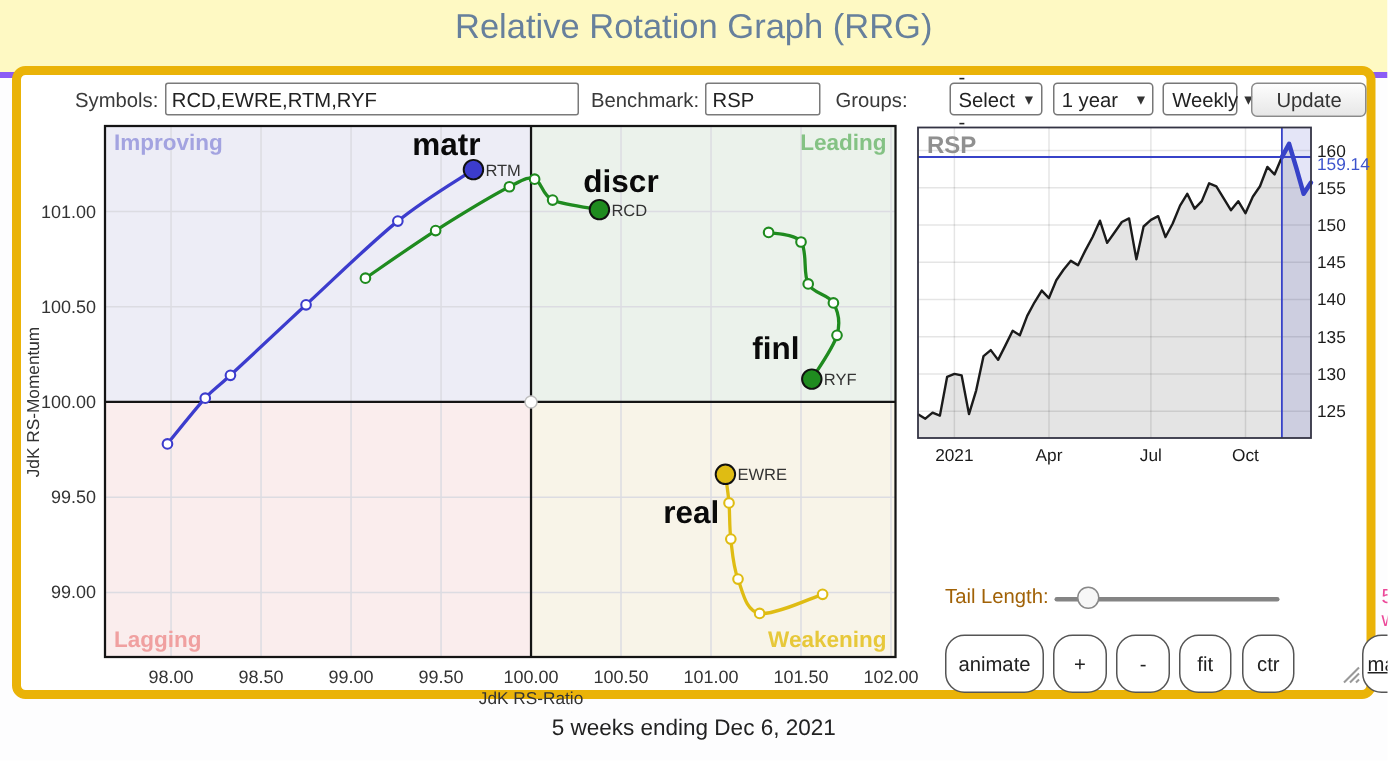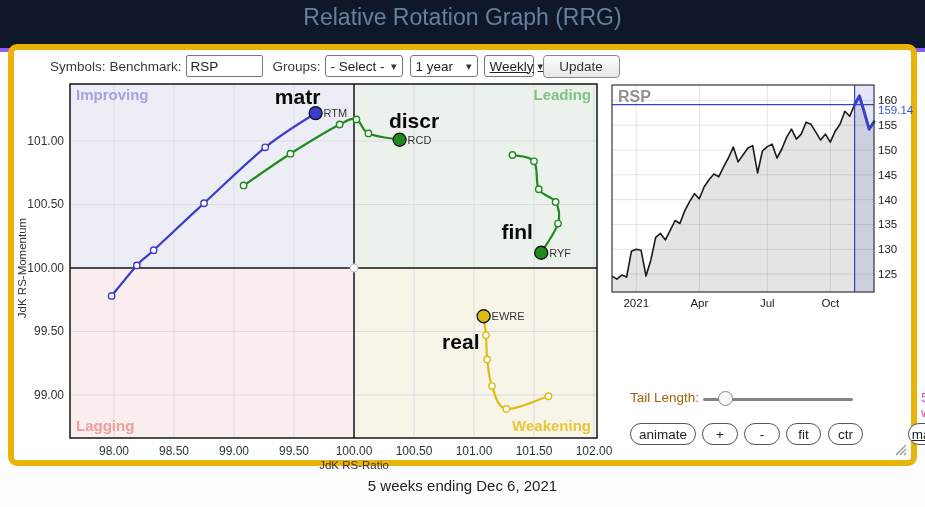--- a/index.html
+++ b/index.html
@@ -3,21 +3,21 @@
 <meta charset="utf-8">
 <style>
   * { box-sizing: border-box; margin: 0; padding: 0; }
   html,body { width:925px; height:507px; }
   body {
     font-family: "Liberation Sans", sans-serif;
     background:#fdfdfe; position:relative; overflow:hidden;
   }
   .header {
     position:absolute; left:0; top:0; width:925px; height:52px;
-    background:#0f172a; border-bottom:4px solid #8b5cf6;
+    background:#fef9c3; border-bottom:4px solid #8b5cf6;
   }
   .header h1 {
     font-size:23px; font-weight:normal; color:#67809c;
     text-align:center; line-height:35px;
   }
   .panel {
     position:absolute; left:8px; top:44px; width:909px; height:422px;
     background:#fff; border:6px solid #eab308; border-radius:9px;
   }
   
@@ -33,23 +33,23 @@
     color:#222; padding:0 4px; background:#fff;
   }
   .tb-input.symbols { width:278px; margin-right:8px; }
   .tb-input.benchmark { width:77px; margin-right:10px; }
   .select {
     height:22px; border:1px solid #777; border-radius:3px; background:#fff;
     display:flex; align-items:center; justify-content:space-between;
     padding:0 5px; color:#222; cursor:default;
   }
   .select .chev { font-size:11px; color:#333; margin-left:4px; }
-  .sel-groups { width:78px; margin-right:7px; }
+  .sel-groups { width:62px; margin-right:7px;margin-left:24px; }
   .sel-period { width:68px; margin-right:6px; }
-  .sel-freq   { width:50px; margin-right:9px;text-decoration:underline; }
+  .sel-freq   { width:50px; margin-right:9px; }
   .update-btn {
     height:23px; width:77px; border:1px solid #8a8a8a; border-radius:4px;
     background:linear-gradient(#fdfdfd,#e7e7e7);
     font-family:"Liberation Sans",sans-serif; font-size:13.5px; color:#333;
   }
   
   #charts { position:absolute; left:0; top:0; width:909px; height:420px; }
   
   .tail-label { position:absolute; left:616px; top:340px; font-size:13.5px; color:#a16207; }
   .slider { position:absolute; left:689px; top:341px; width:150px; height:16px; }
@@ -57,21 +57,21 @@
     position:absolute; left:0; top:7px; width:150px; height:3px;
     background:#848484; border-radius:2px;
   }
   .slider .knob {
     position:absolute; left:15px; top:0; width:15px; height:15px;
     background:#f7f7f7; border:1.5px solid #888; border-radius:50%;
   }
   .tail-value { position:absolute; left:867px; top:340px; font-size:13.5px; color:#ec4899;margin-left:40px; }
   
   .ctl-btn {
-    position:absolute; top:373px; height:22px;
+    position:absolute; top:373px; height:39px;
     background:#fff; border:1px solid #555; border-radius:13px;
     font-family:"Liberation Sans",sans-serif; font-size:13.5px; color:#222;
     text-align:center;
   }
   #btn-animate { left:616px; width:66px; }
   #btn-plus    { left:688px; width:36px; }
   #btn-minus   { left:730px; width:36px; }
   #btn-fit     { left:772px; width:35px; }
   #btn-ctr     { left:814px; width:35px; }
   #btn-max     { left:894px; width:33px;text-decoration:underline; }
@@ -86,20 +86,21 @@
 <body>
 
 <div class="header">
   <h1>Relative Rotation Graph (RRG)</h1>
 </div>
 
 <div class="panel">
 
   <div class="toolbar">
     <label>Symbols:</label>
+    <input class="tb-input symbols" value="RCD,EWRE,RTM,RYF" style="">
     <label>Benchmark:</label>
     <input class="tb-input benchmark" value="RSP" style="">
     <label>Groups:</label>
     <div class="select sel-groups">
       <span>- Select -</span>
       <span class="chev">▾</span>
     </div>
     <div class="select sel-period">
       <span>1 year</span>
       <span class="chev">▾</span>

